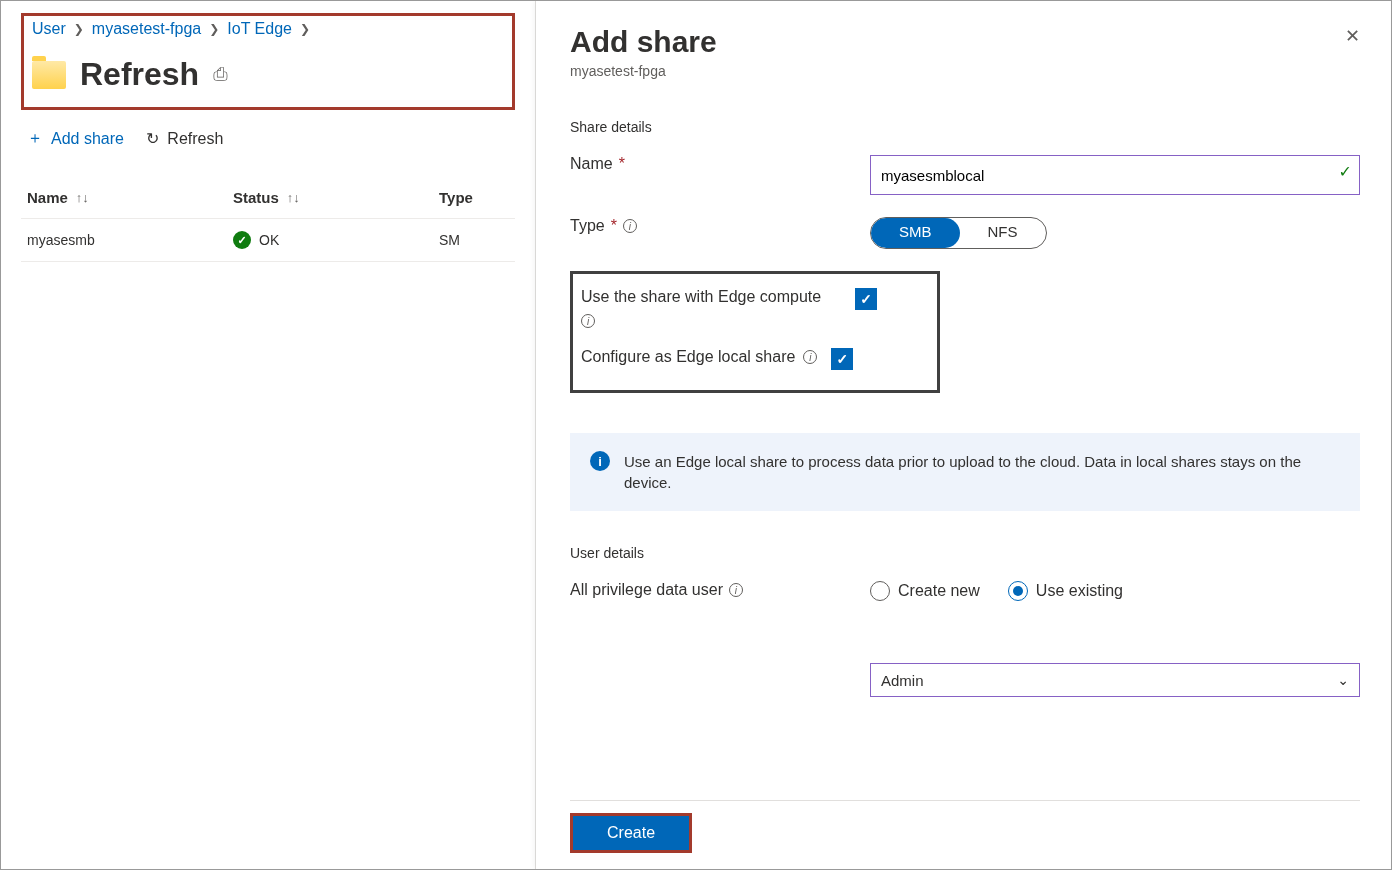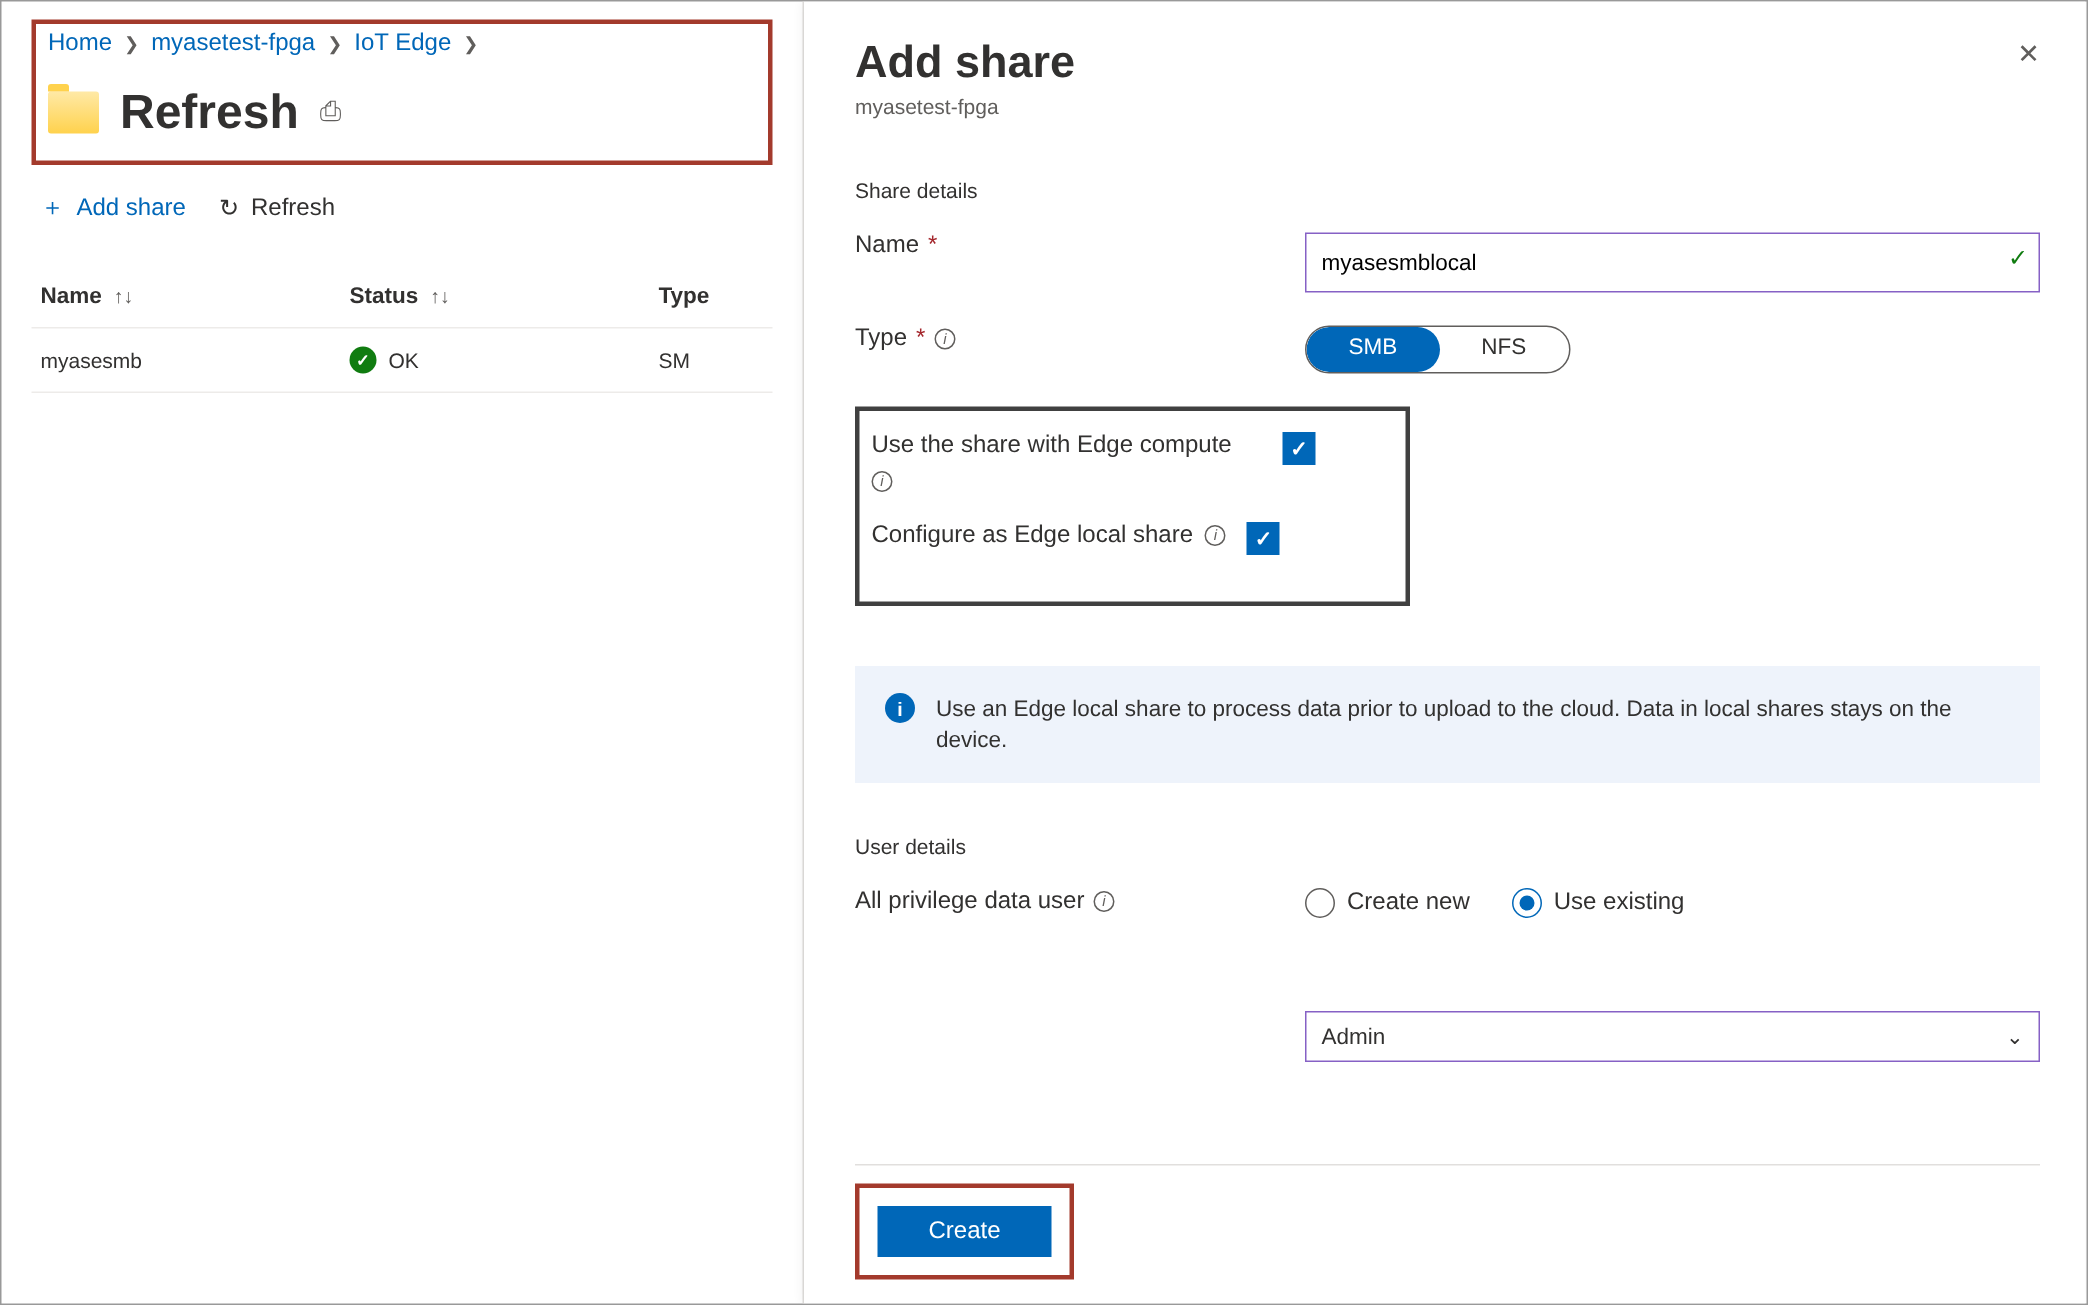--- a/index.html
+++ b/index.html
@@ -114,21 +114,21 @@
     border-radius: 18px;
     overflow: hidden;
     height: 32px;
   }
   .segmented div {
     padding: 5px 28px; font-size: 15px; cursor: pointer;
   }
   .segmented .active { background: #0067b8; color: #fff; border-radius: 18px; }
   .compute-block { border: 3px solid #404040; padding: 6px 8px 18px 8px; width: 370px; margin-bottom: 40px;}
   .check-row { display: flex; align-items: flex-start; gap: 14px; margin-top: 8px; margin-bottom: 20px;}
-  .check-row:last-child{margin-bottom:13px;}
+  .check-row:last-child{margin-bottom:2px;}
   .check-label { font-size: 16px; max-width: 260px; display: flex; align-items: center; gap: 8px; flex-wrap: wrap;}
   .checkbox {
     width: 22px; height: 22px; background: #0067b8;
     display: inline-flex; align-items: center; justify-content: center;
     color: #fff; font-size: 14px; font-weight: bold; cursor: pointer;
     flex-shrink: 0;
   }
   .info-banner {
     background: #eef3fb;
     padding: 18px 20px;
@@ -162,35 +162,35 @@
   .chev-down { font-size: 14px; color: #323130; }
   .footer {
     border-top: 1px solid #e1dfdd;
     padding-top: 12px;
     margin-top: auto;
     padding-bottom: 16px;
   }
   .create-btn {
     display:inline-block;
     border: 3px solid #a33a2c;
-    padding: 12px;
+    padding: 0;
   }
   .create-btn-inner{
     background: #0067b8; color: #fff;
     padding: 8px 34px; font-size: 16px;
     cursor: pointer;
   }
 </style>
 </head>
 <body>
 
 <div class="left-pane">
   <div class="breadcrumb-block">
     <div class="breadcrumb">
-      <a>Home</a>
+      <a>User</a>
       <span class="chev">❯</span>
       <a>myasetest-fpga</a>
       <span class="chev">❯</span>
       <a>IoT Edge</a>
       <span class="chev">❯</span>
     </div>
     <div class="page-title-row">
       <span class="folder-icon"></span>
       <span class="page-title">Refresh</span>
       <span class="pin-icon">⎙</span>

